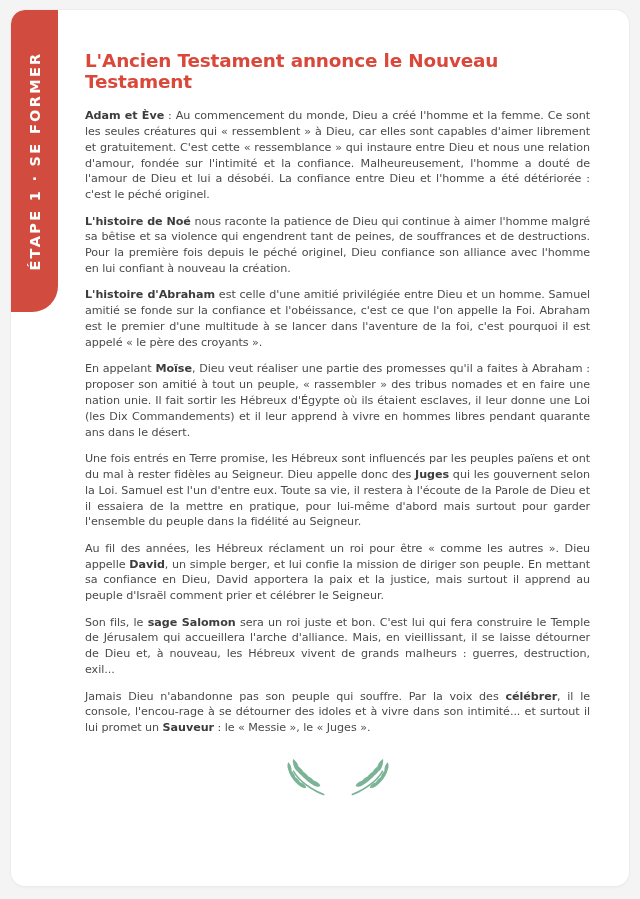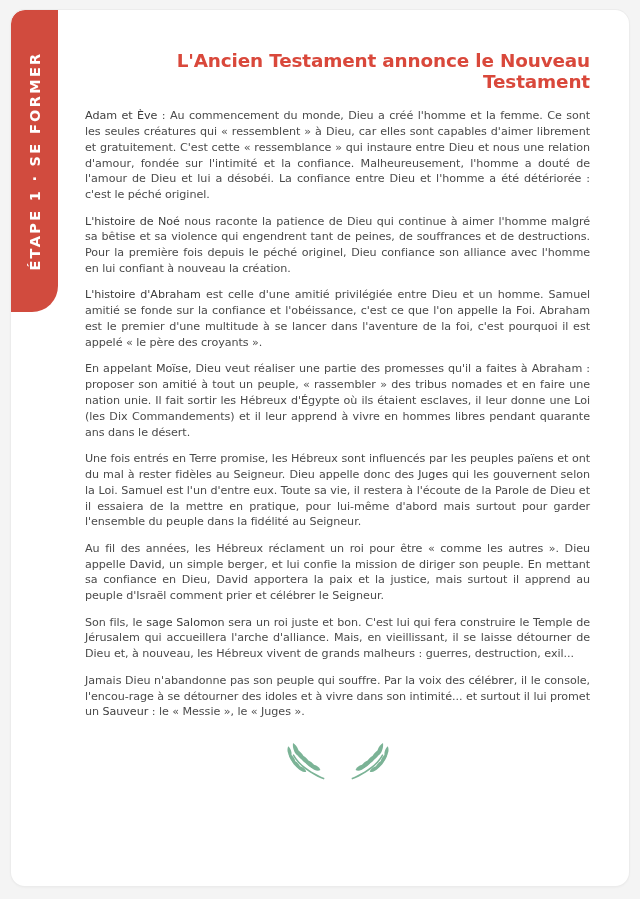--- a/index.html
+++ b/index.html
@@ -59,39 +59,39 @@
     left: 74px;
     top: 0;
     width: 505px;
     padding-top: 40px;
   }
 
   .doc-title {
     color: #d9483b;
     font-size: 18.4px;
     font-weight: bold;
-    text-align: right;
+    text-align: left;
     margin: 0 0 16px 0;
     letter-spacing: -0.15px;
     font-family: "DejaVu Sans", "Liberation Sans", sans-serif;
   }
 
   .para {
     color: #4a4a4a;
     font-size: 11.15px;
     line-height: 15.85px;
     text-align: justify;
     margin: 0 0 10.5px 0;
     letter-spacing: -0.05px;
     font-family: "DejaVu Sans", "Liberation Sans", sans-serif;
     hyphens: manual;
   }
   .para b {
     color: #3d3d3d;
-    font-weight: normal;
+    font-weight: bold;
   }
 
   
   .ornament {
     margin-top: 22px;
     display: flex;
     justify-content: center;
     align-items: center;
     gap: 16px;
   }

